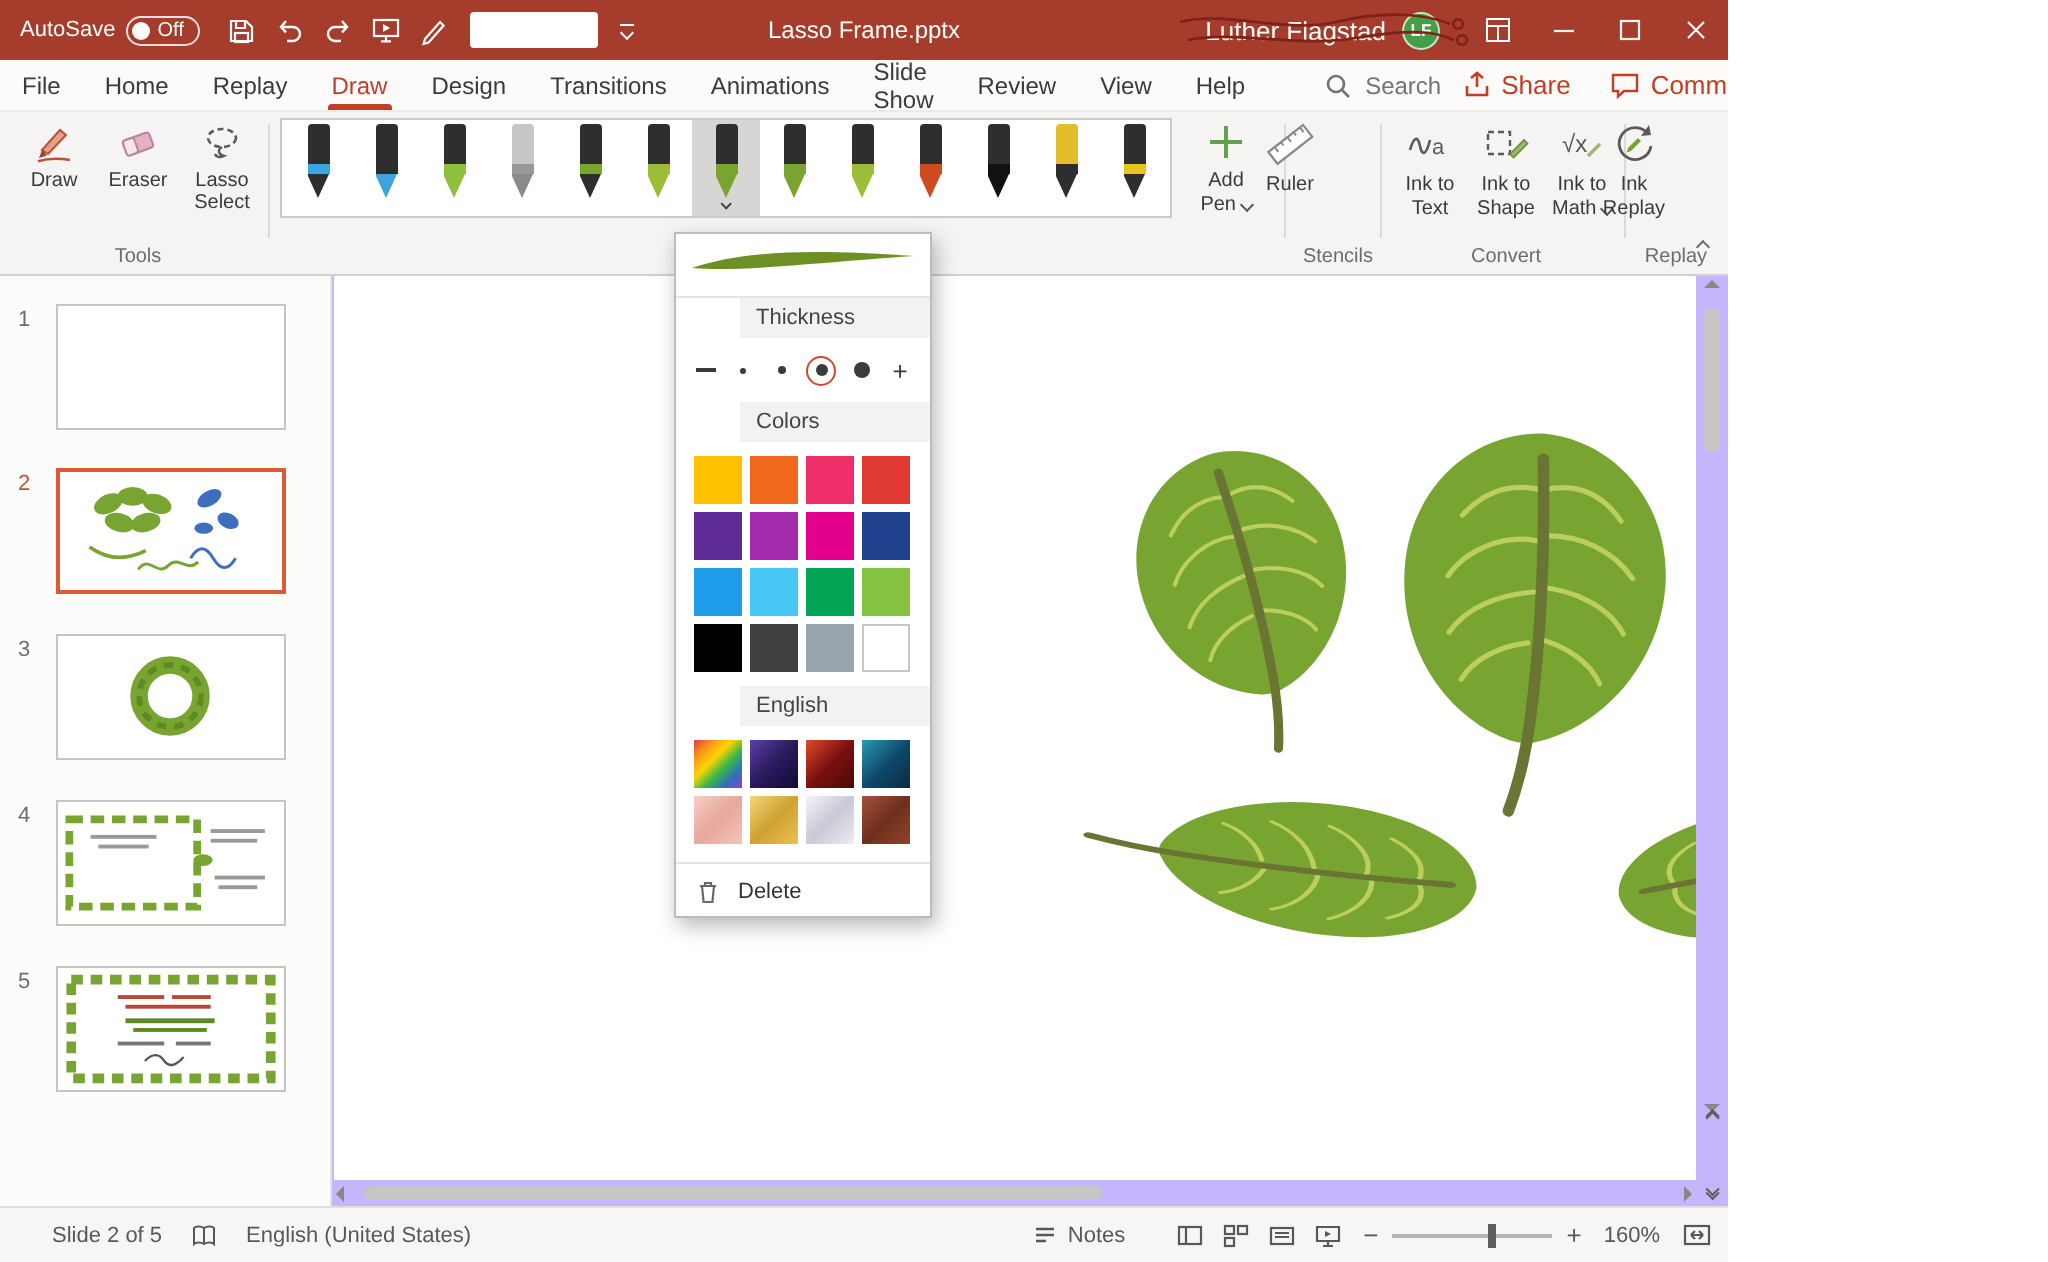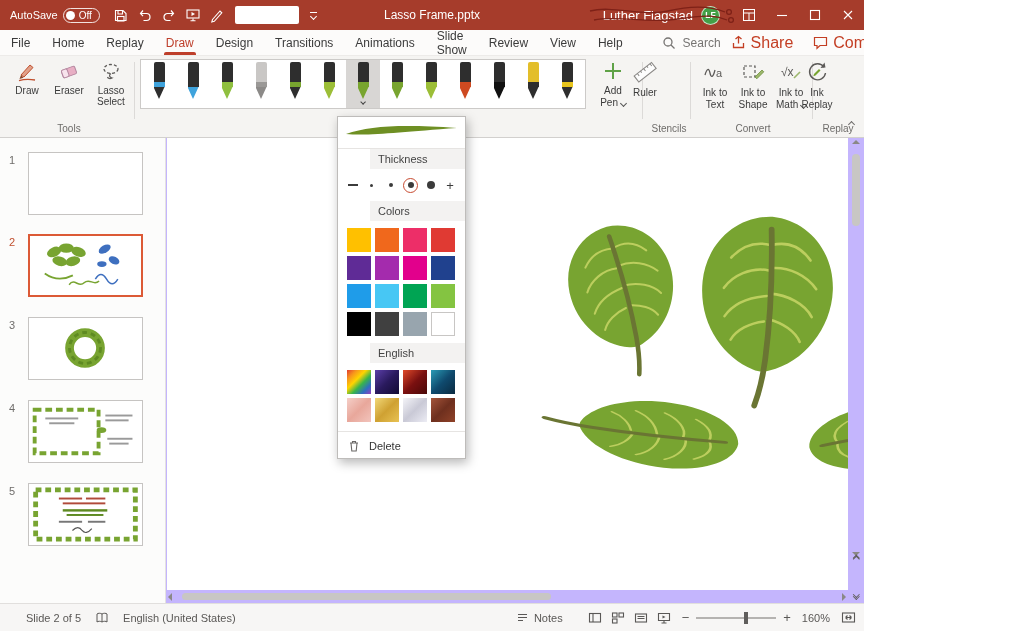--- a/index.html
+++ b/index.html
@@ -27,21 +27,21 @@
   .win-btn{width:33px;height:30px;display:flex;align-items:center;justify-content:center;}
 
   
   .menubar{position:absolute;top:30px;left:0;right:0;height:26px;background:#FCFBFA;display:flex;align-items:stretch;font-size:12px;color:#3b3b3b;border-bottom:1px solid #EDEBE9;}
   .tabs{display:flex;align-items:stretch;}
   .tab{display:flex;align-items:center;padding:0 11px;position:relative;cursor:default;}
   .tab.active{color:#BE3F2B;}
   .tab.active::after{content:"";position:absolute;left:9px;right:9px;bottom:0;height:3px;background:#BE3F2B;border-radius:2px 2px 0 0;}
   .mb-search{display:flex;align-items:center;gap:7px;margin-left:28px;color:#767472;}
   .mb-right{margin-left:auto;display:flex;align-items:center;padding-right:6px;color:#C33E23;}
-  .mb-btn{display:flex;align-items:center;gap:5px;padding:0 10px;font-size:16px;}
+  .mb-btn{display:flex;align-items:center;gap:5px;padding:0 10px;font-size:13px;}
 
   
   .ribbon{position:absolute;top:56px;left:0;right:0;height:82px;background:#F5F4F2;border-bottom:1px solid #D2D0CE;}
   .group-sep{position:absolute;top:6px;bottom:18px;width:1px;background:#DCDAD8;}
   .group-label{position:absolute;bottom:3px;font-size:10px;color:#6e6c6a;text-align:center;}
   .tools-group{position:absolute;left:8px;top:5px;display:flex;gap:4px;}
   .small-tool{width:38px;display:flex;flex-direction:column;align-items:center;gap:3px;font-size:10px;color:#3b3b3b;text-align:center;line-height:1.1;}
   .big-btn{position:absolute;top:4px;display:flex;flex-direction:column;align-items:center;gap:3px;font-size:10px;color:#3b3b3b;text-align:center;line-height:1.15;width:42px;}
   .pen-gallery{position:absolute;left:140px;top:3px;width:446px;height:50px;background:#fff;border:1px solid #CCCAC8;display:flex;align-items:flex-start;padding:0 1px;}
   .pen-item{width:34px;height:48px;display:flex;flex-direction:column;align-items:center;padding-top:2px;}

